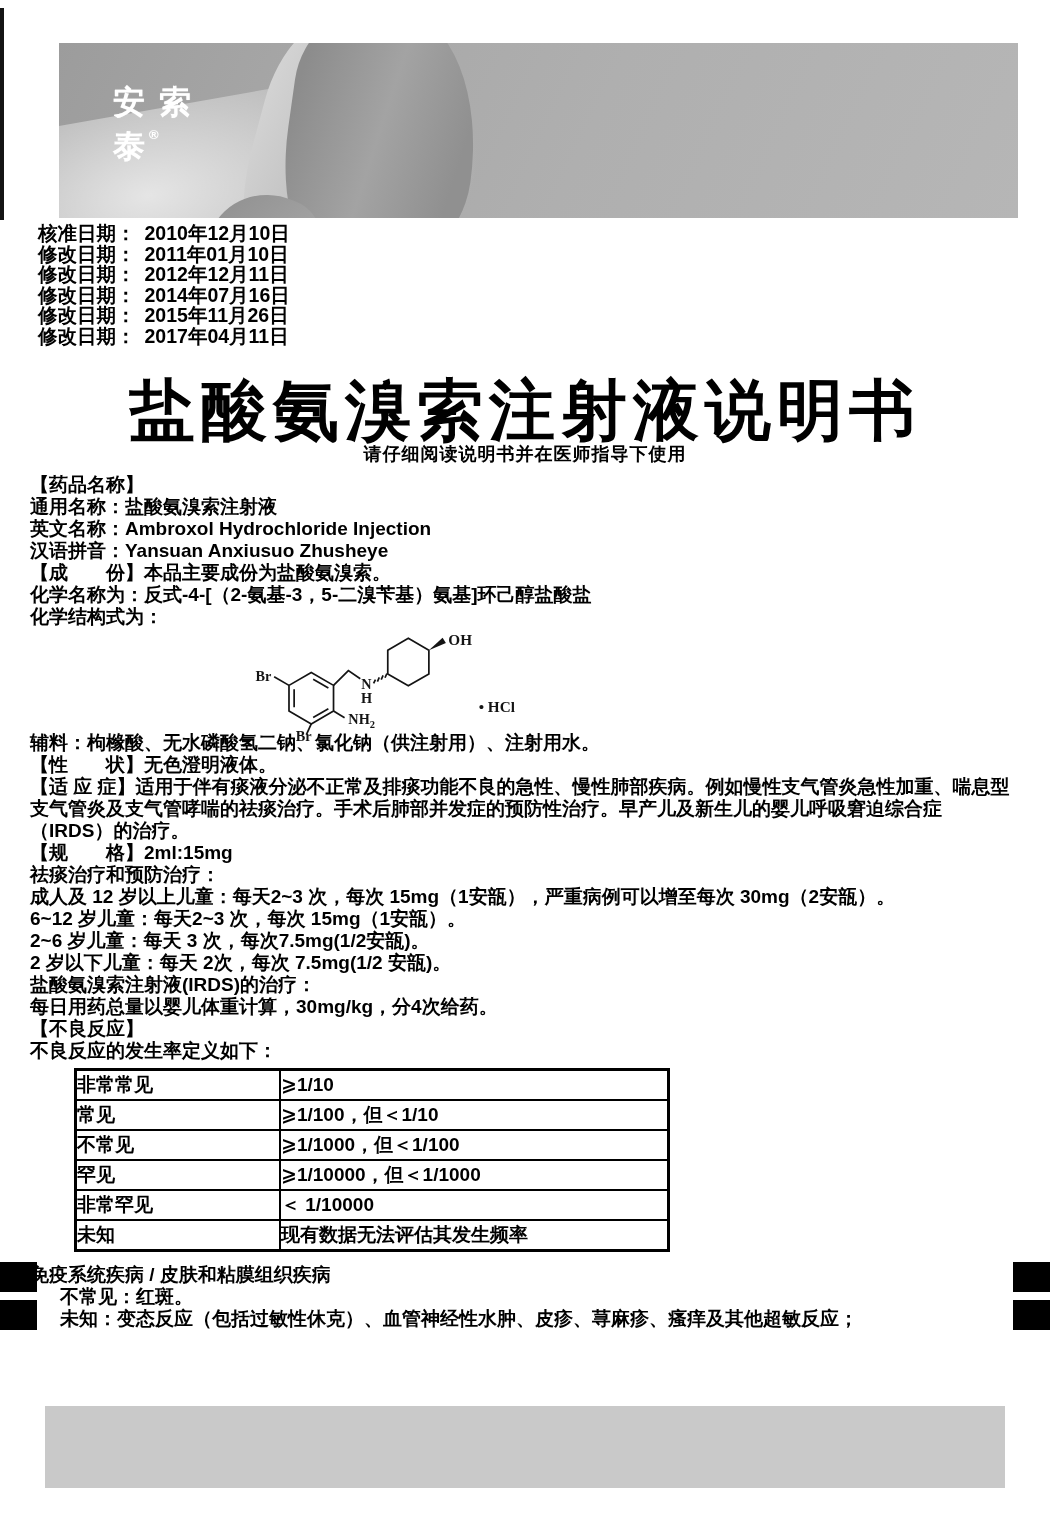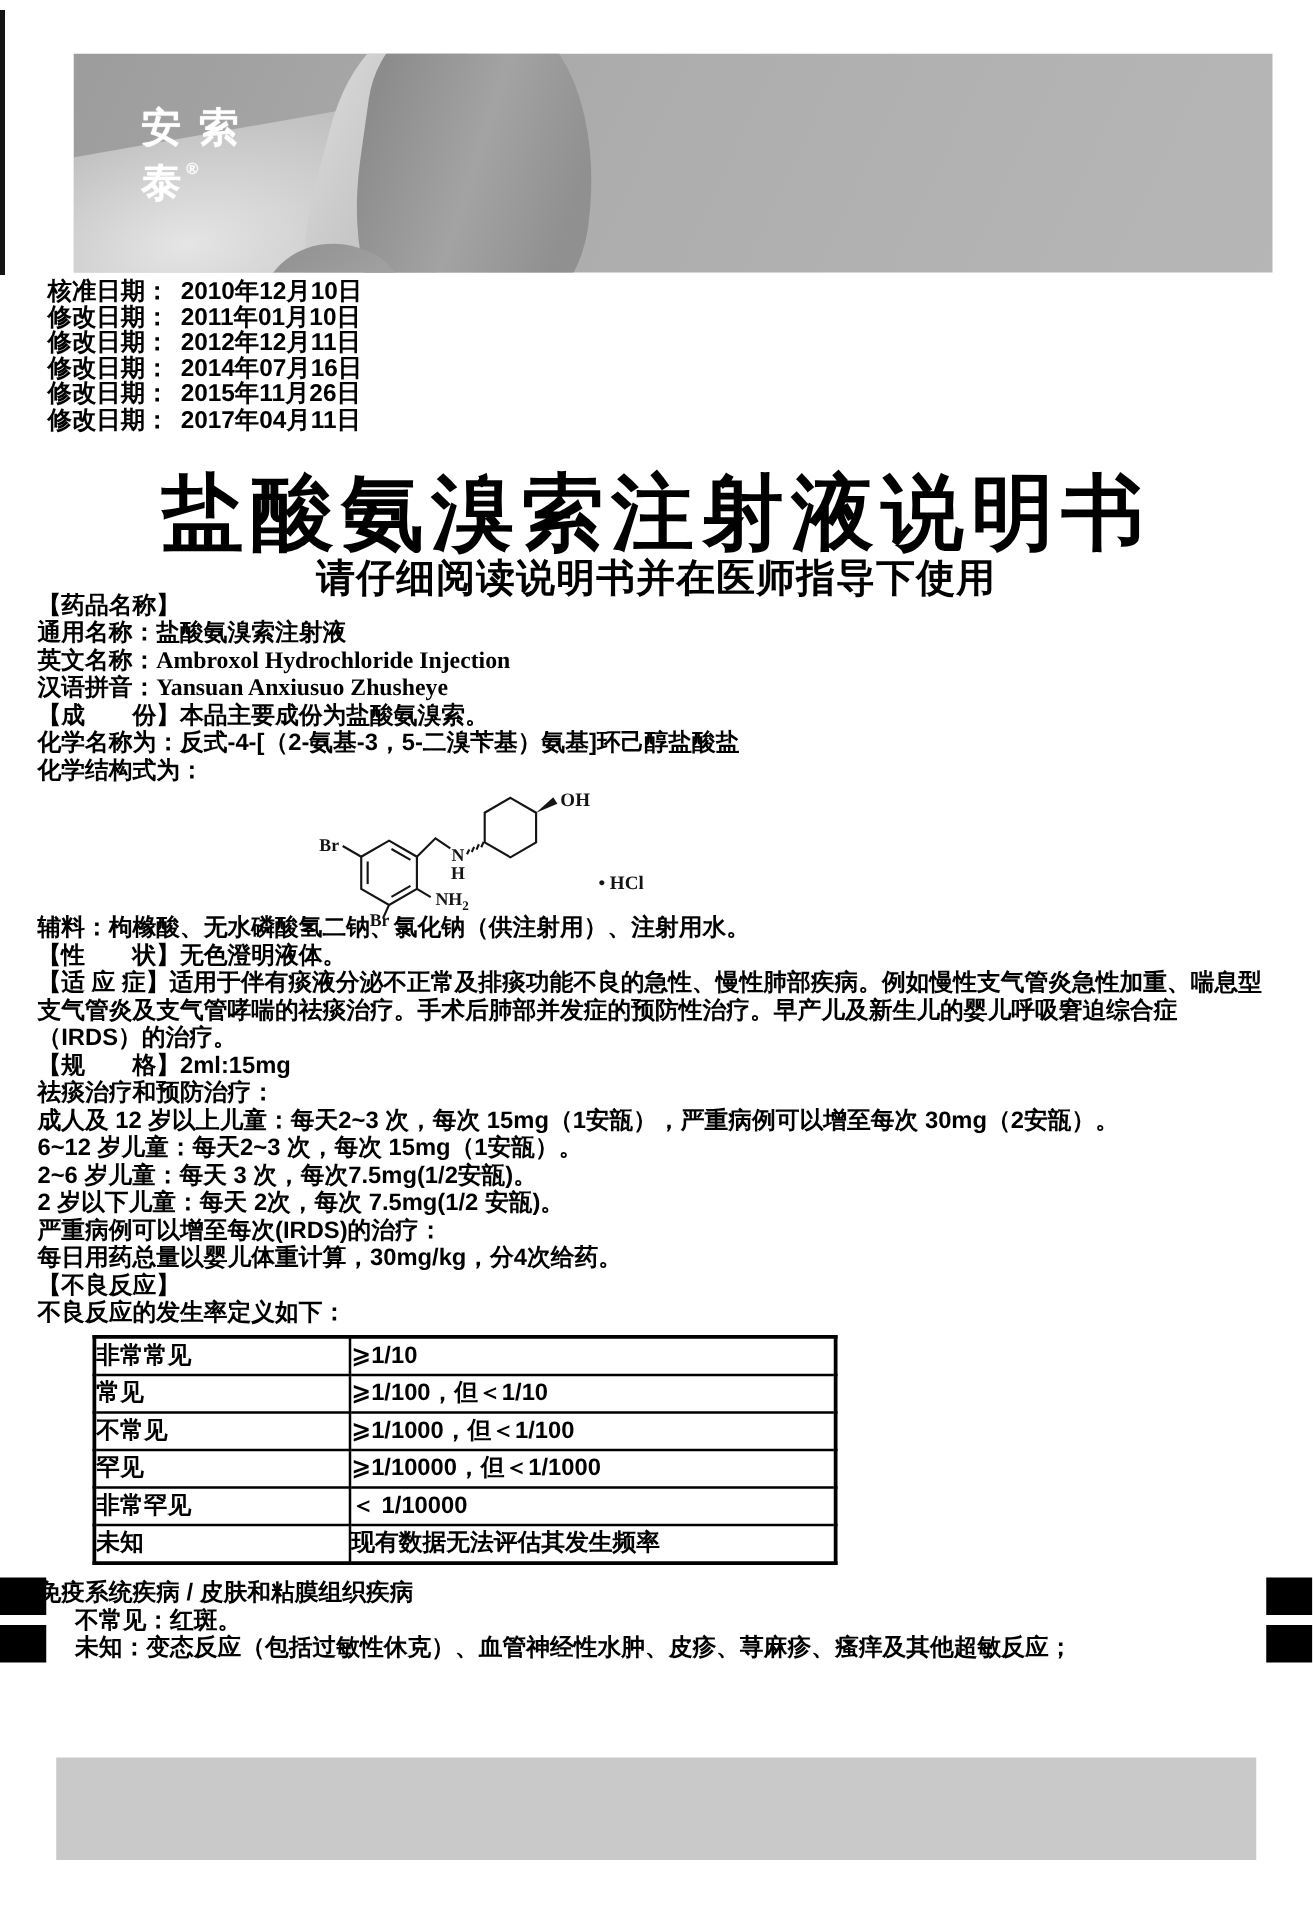--- a/index.html
+++ b/index.html
@@ -51,28 +51,28 @@
   .dates { position:absolute; left:38px; top:223px; font-size:19.5px; font-weight:700; line-height:20.5px; }
   .dates .row span.val { margin-left:9px; }
 
   
   .title-main {
     position:absolute; left:0; width:100%; top:370px; text-align:center;
     font-size:66px; font-weight:700; letter-spacing:6px; line-height:80px; margin:0;
   }
   .title-sub {
     position:absolute; left:0; width:100%; top:442px; text-align:center;
-    font-size:31px; font-weight:700; letter-spacing:1px;
+    font-size:18px; font-weight:700; letter-spacing:1px;
   }
 
   
   .body { position:absolute; left:30px; top:474px; width:980px; font-size:19px; line-height:22px; font-weight:600; }
   .body p { margin:0; }
   .hdr { font-weight:700; }
-  .mono { font-family:Liberation Serif, serif; font-weight:700; }
+  .mono { font-family:Liberation Sans, sans-serif; font-weight:700; }
   .indent { padding-left:30px; }
 
   
   .structure-row { position:relative; height:104px; }
   .structure-row svg { position:absolute; left:200px; top:-4px; overflow:visible; }
   .chem-line { stroke:#141414; stroke-width:1.8; fill:none; }
   .chem-text { font-family:"Liberation Serif","DejaVu Serif",serif; font-weight:700; fill:#141414; }
 
   .formula-line { display:flex; }
   .formula-first { display:inline-block; width:325px; }
@@ -174,21 +174,21 @@
 
     <p><span class="hdr">【适 应 症】</span><span>适用于伴有痰液分泌不正常及排痰功能不良的急性、慢性肺部疾病。例如慢性支气管炎急性加重、喘息型支气管炎及支气管哮喘的祛痰治疗。手术后肺部并发症的预防性治疗。早产儿及新生儿的婴儿呼吸窘迫综合症（IRDS）的治疗。</span></p>
 
     <p><span class="hdr">【规　　格】</span><span>2ml:15mg</span></p>
 
     <p class="hdr">祛痰治疗和预防治疗：</p>
     <p>成人及 12 岁以上儿童：每天2~3 次，每次 15mg（1安瓿），严重病例可以增至每次 30mg（2安瓿）。</p>
     <p>6~12 岁儿童：每天2~3 次，每次 15mg（1安瓿）。</p>
     <p>2~6 岁儿童：每天 3 次，每次7.5mg(1/2安瓿)。</p>
     <p>2 岁以下儿童：每天 2次，每次 7.5mg(1/2 安瓿)。</p>
-    <p class="hdr">严重病例可以增至每次(IRDS)的治疗：</p>
+    <p class="hdr">盐酸氨溴索注射液(IRDS)的治疗：</p>
     <p>每日用药总量以婴儿体重计算，30mg/kg，分4次给药。</p>
 
     <p><span class="hdr">【不良反应】</span></p>
     <p>不良反应的发生率定义如下：</p>
 
     <table class="freq-table">
       <tbody>
         <tr>
             <td class="c-freq">非常常见</td>
             <td class="c-def">⩾1/10</td>

